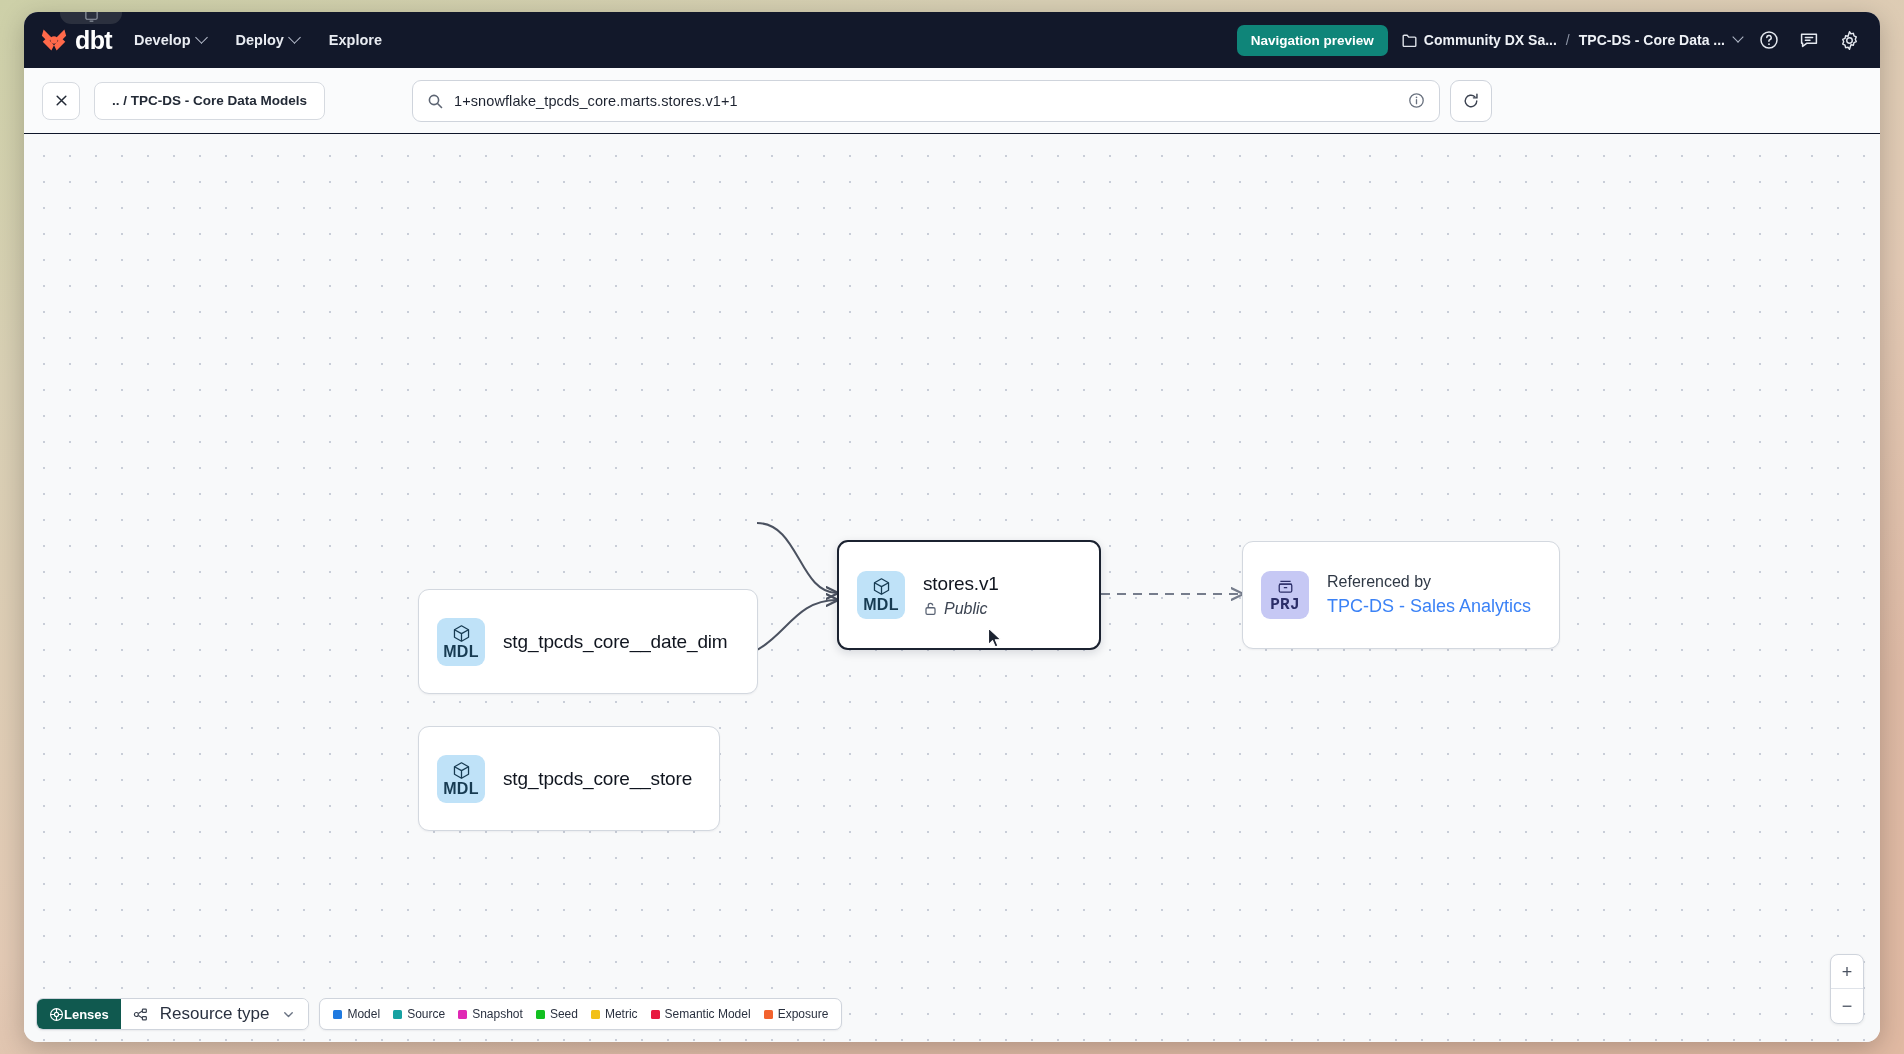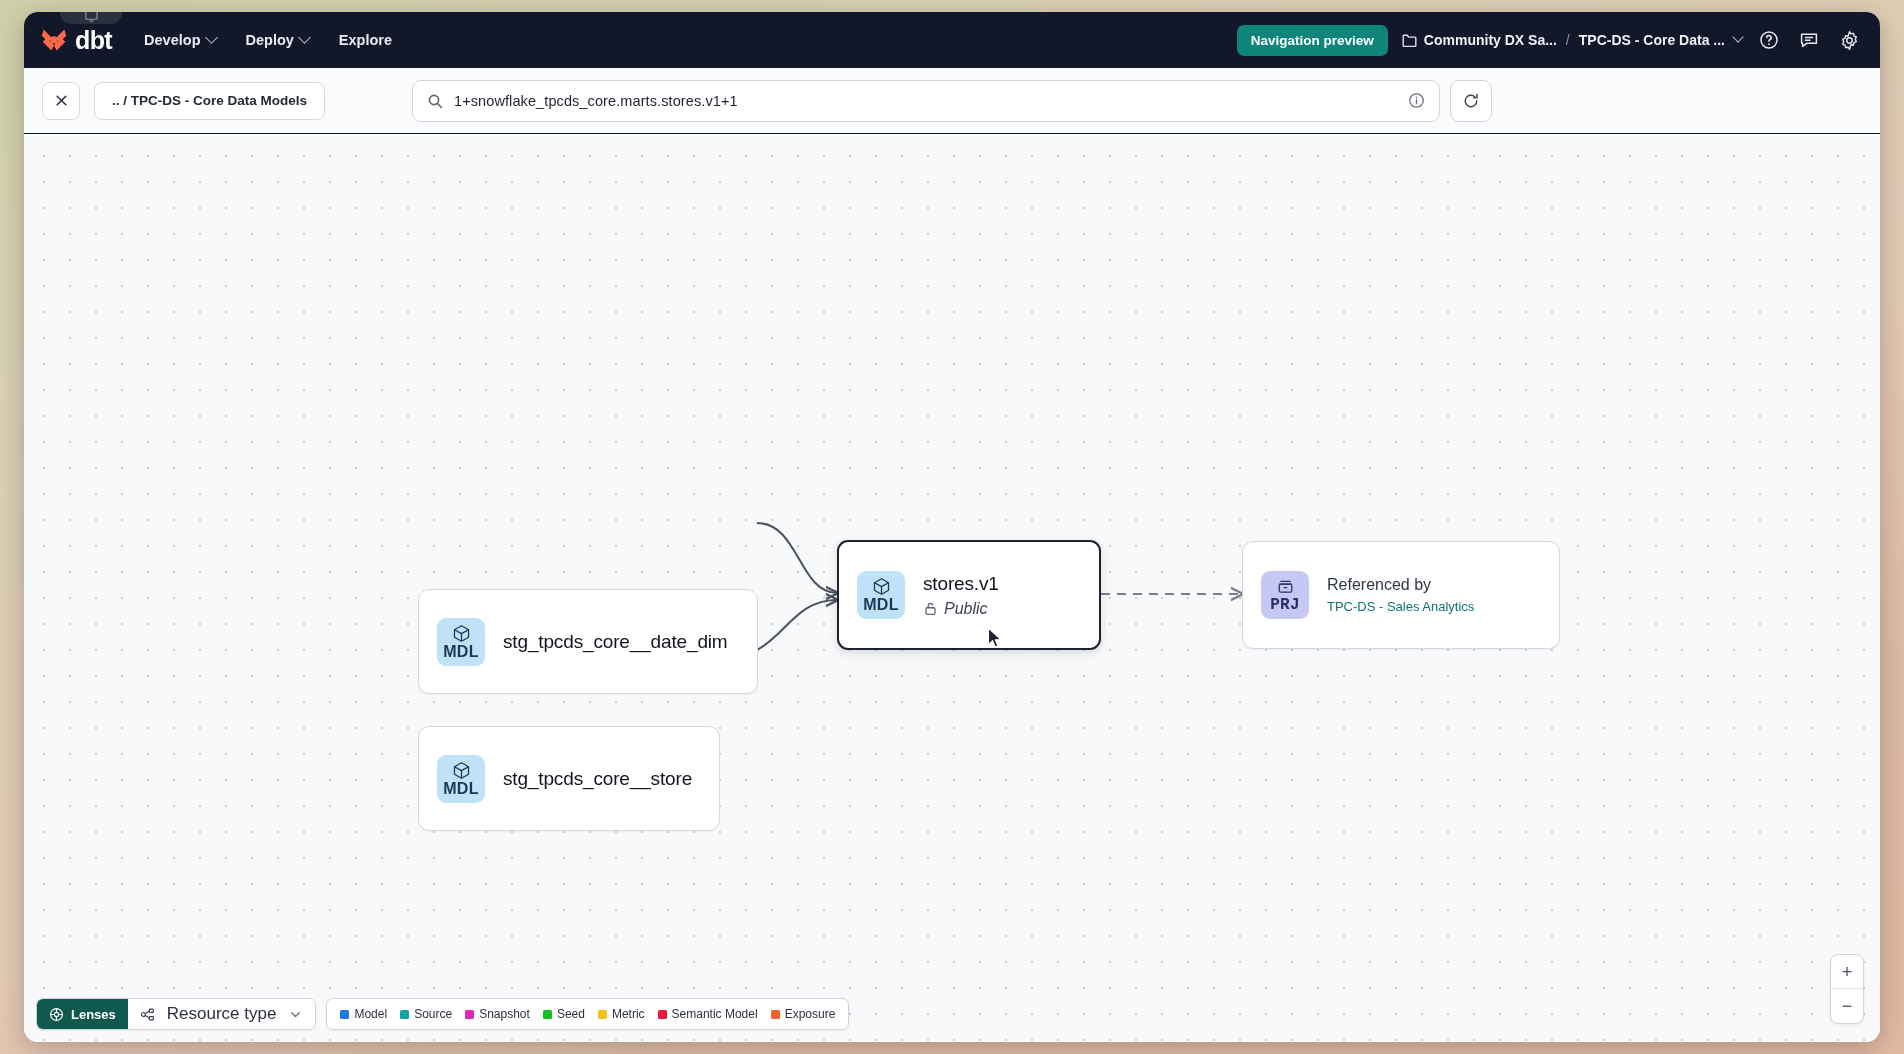--- a/index.html
+++ b/index.html
@@ -26,21 +26,21 @@
 
   
   #topbar {
     position: relative;
     height: 56px;
     background: #12182a;
     display: flex; align-items: center;
     padding: 0 18px 0 16px;
     color: #fff;
   }
-  .logo-wrap { display: flex; align-items: center; gap: 7px; margin-right: 30px; }
+  .logo-wrap { display: flex; align-items: center; gap: 7px; margin-right: 20px; }
   .logo-mark { width: 28px; height: 26px; display: block; }
   .logo-text {
     font-size: 25px; font-weight: 700; letter-spacing: -.6px;
     color: #fff; line-height: 1;
   }
   .nav-items { display: flex; align-items: center; gap: 26px; }
   .nav-item {
     display: flex; align-items: center; gap: 6px;
     font-size: 14.5px; font-weight: 600; color: #e9ecf2;
     cursor: pointer; padding: 6px 2px; border-radius: 5px;
@@ -168,39 +168,39 @@
     font-size: 19px; font-weight: 400; color: #10151f;
     letter-spacing: -.15px; white-space: nowrap;
   }
   .node-body { display: flex; flex-direction: column; gap: 5px; min-width: 0; }
   .node-sub {
     display: flex; align-items: center; gap: 6px;
     font-size: 16px; color: #3c4452; font-style: italic;
   }
   .node-sub svg { width: 15px; height: 15px; display: block; flex: none; }
   .node-kicker { font-size: 16px; color: #2f3845; white-space: nowrap; }
-  .node-main { font-size: 13px; color: #0f766e; white-space: nowrap; }
+  .node-main { font-size: 18px; color: #3b82f6; white-space: nowrap; }
 
   
   #mouse-cursor { position: absolute; left: 963px; top: 493px; width: 16px; height: 22px; }
 
   
   #bottom-left {
     position: absolute; left: 12px; bottom: 12px;
     display: flex; align-items: center; gap: 10px;
   }
   .seg-group {
     display: flex; align-items: stretch; height: 32px;
     border-radius: 7px; overflow: hidden;
     border: 1px solid #cfd4dc; background: #fff;
     box-shadow: 0 1px 2px rgba(16,24,40,.06);
   }
   #lenses-btn {
     background: #10594f; color: #fff;
-    display: flex; align-items: center; gap: 7px;
+    display: flex; align-items: center; 
     padding: 0 12px; font-size: 13px; font-weight: 600; cursor: pointer;
   }
   #resource-type-btn {
     display: flex; align-items: center; gap: 12px;
     padding: 0 12px; font-size: 17px; color: #2a3140; cursor: pointer;
     background: #fff;
   }
   .seg-icon { width: 15px; height: 15px; display: block; flex: none; }
   #legend {
     height: 32px; border-radius: 7px;

